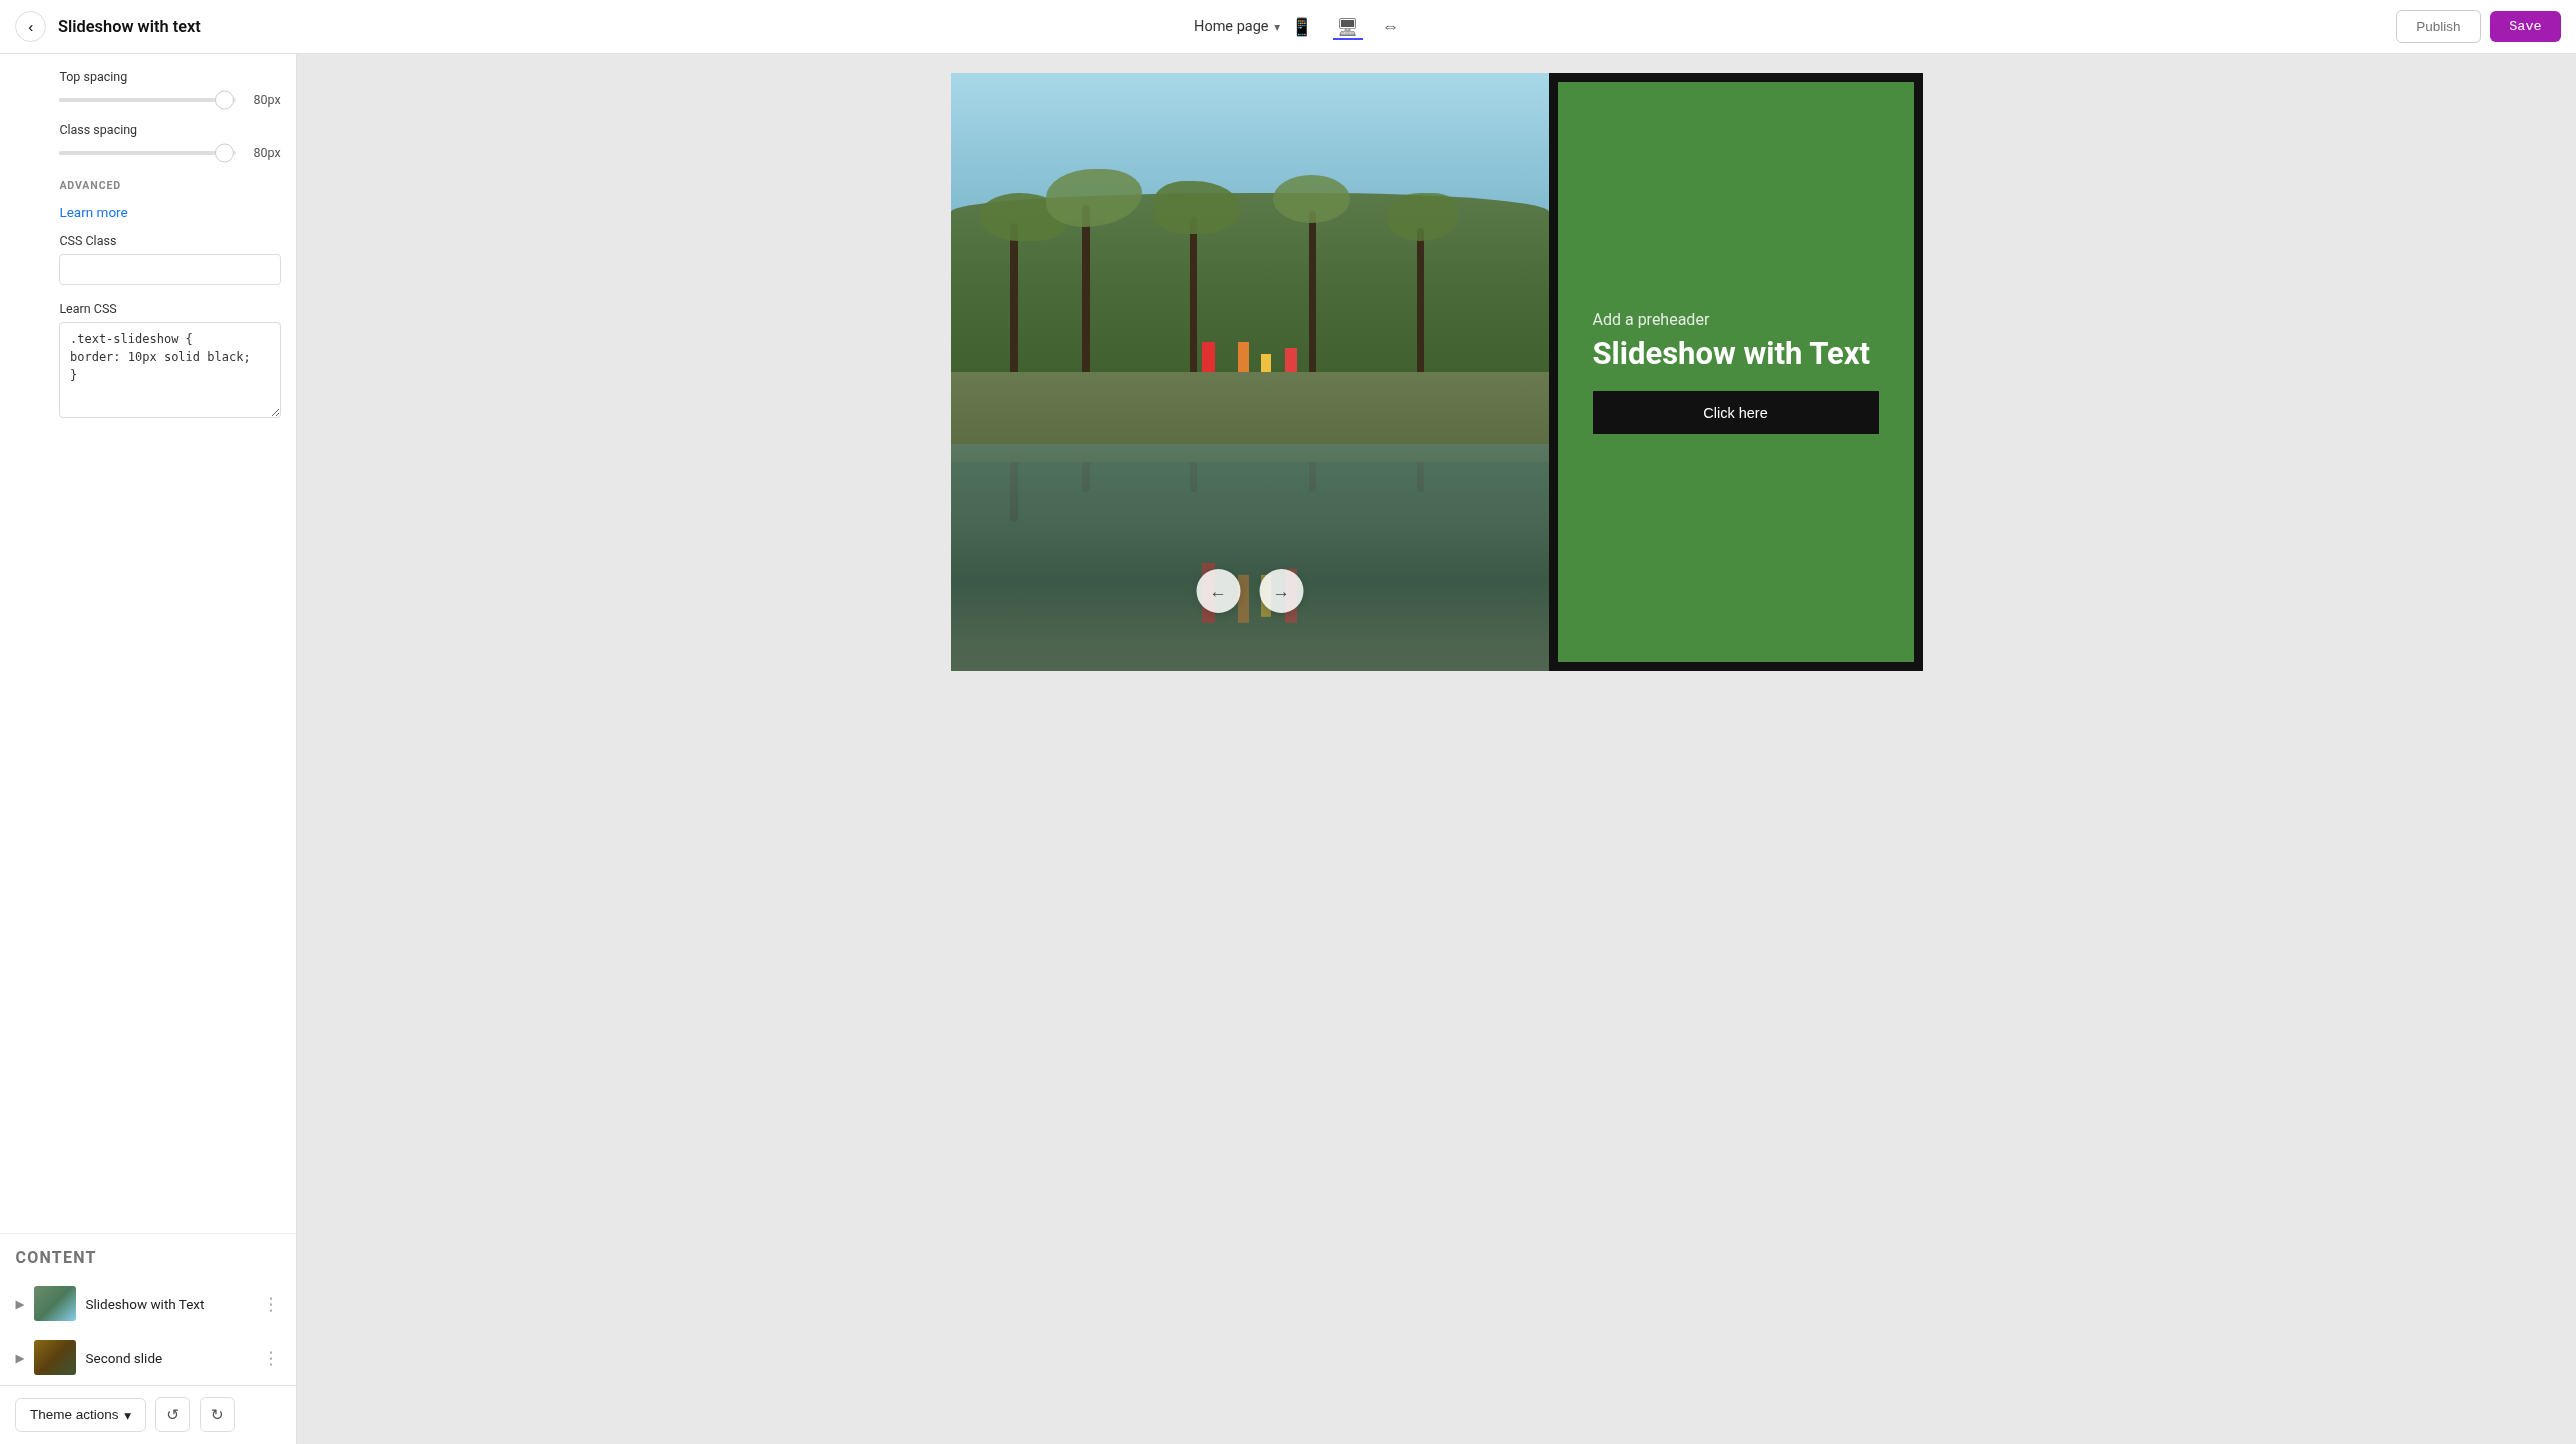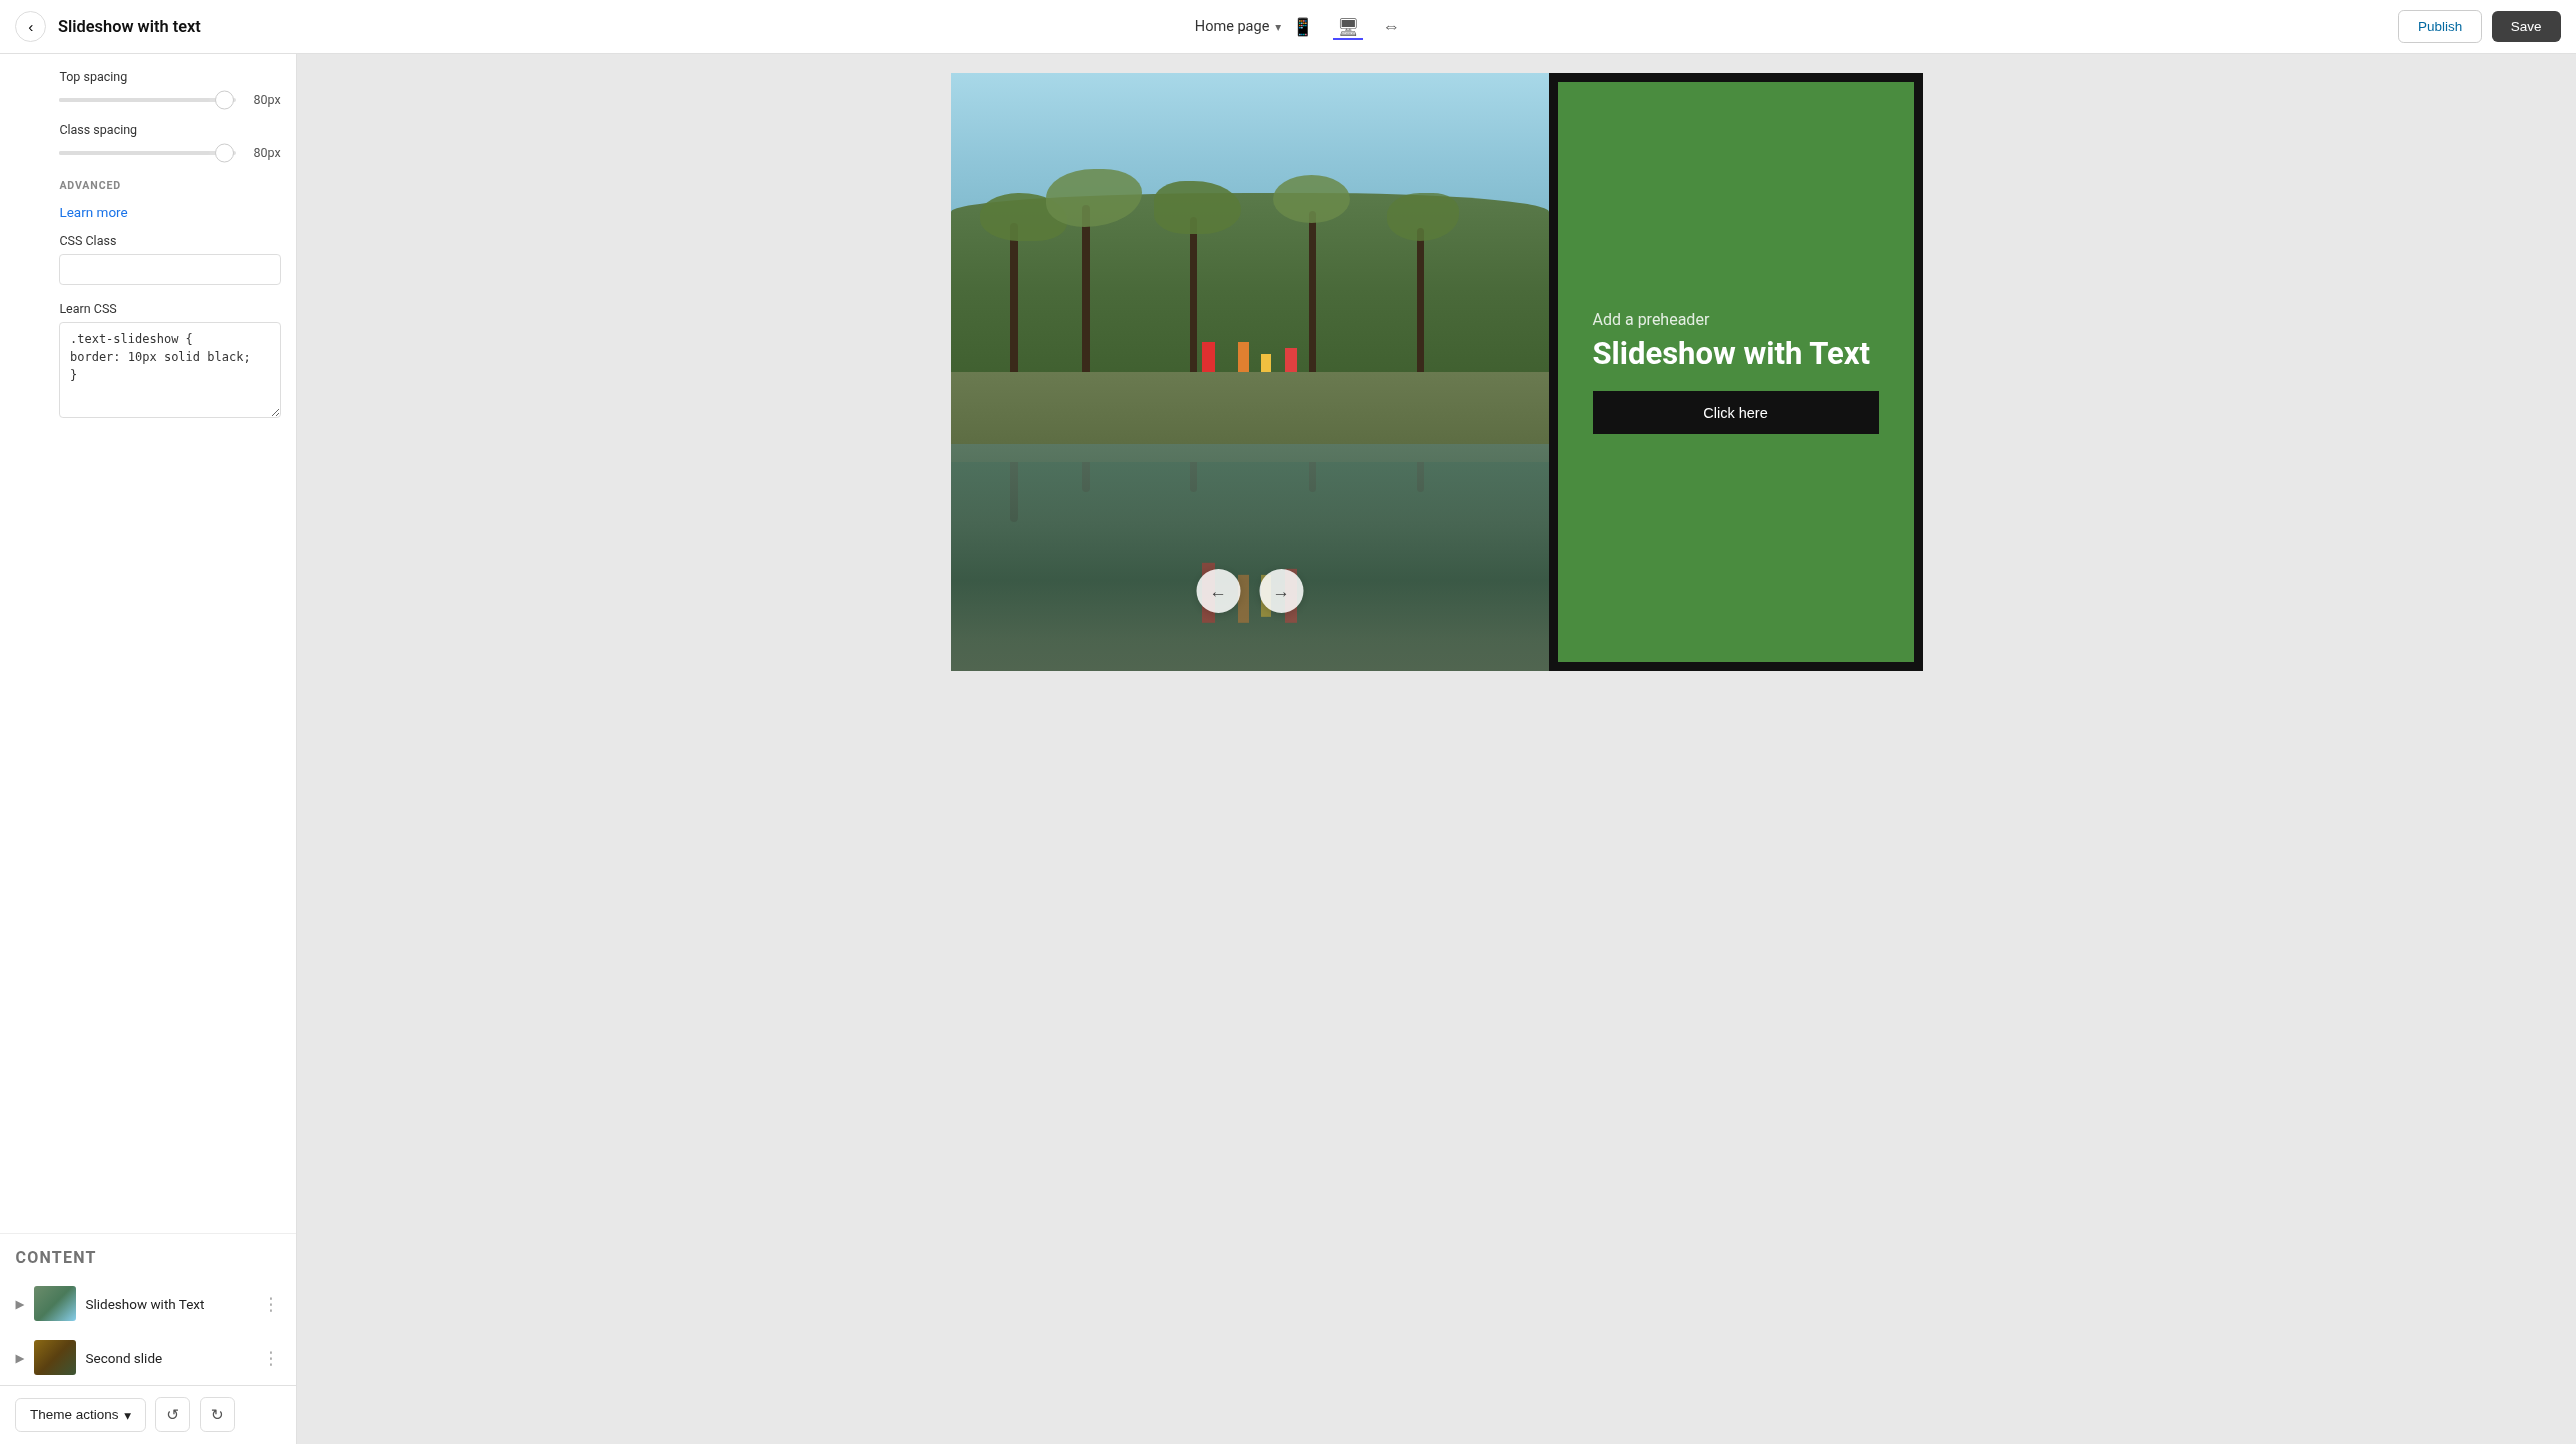--- a/index.html
+++ b/index.html
@@ -14,22 +14,22 @@
     .topbar-left { display: flex; align-items: center; gap: 11.6px; }
     .back-btn { width: 31px; height: 31px; border-radius: 50%; border: 1px solid #ddd; background: #fff; cursor: pointer; display: flex; align-items: center; justify-content: center; font-size: 15.4px; }
     .topbar-title { font-size: 16.4px; font-weight: 600; color: #111; }
     .topbar-center { display: flex; align-items: center; gap: 7.7px; }
     .page-selector { display: flex; align-items: center; gap: 5.8px; font-size: 14.5px; color: #333; cursor: pointer; }
     .page-selector .chevron { font-size: 11.6px; color: #666; }
     .topbar-icons { display: flex; align-items: center; gap: 15.4px; }
     .topbar-icon { cursor: pointer; font-size: 17.4px; color: #555; padding: 3.9px; }
     .topbar-icon.active { border-bottom: 2.9px solid #4a4aff; padding-bottom: 1px; }
     .topbar-right { display: flex; align-items: center; gap: 9.6px; }
-    .btn-publish { padding: 7.7px 19px; border: 1px solid #ccc; background: #fff; border-radius: 5.8px; font-size: 13.5px; font-weight: 500; cursor: pointer; color: #0369a1; }
-    .btn-save { padding: 7.7px 19px; background: #404040; border: none; border-radius: 5.8px; font-size: 13.5px; font-weight: 500; cursor: pointer; color: #fff; }
+    .btn-publish { padding: 7.7px 19px; border: 1px solid #ccc; background: #fff; border-radius: 5.8px; font-size: 13.5px; font-weight: 500; cursor: pointer; color: #737373; }
+    .btn-save { padding: 7.7px 19px; background: #a21caf; border: none; border-radius: 5.8px; font-size: 13.5px; font-weight: 500; cursor: pointer; color: #fff; font-family: Liberation Mono, monospace; }
 
     
     .main { display: flex; flex: 1; overflow: hidden; }
 
     
     .sidebar {
       width: 297px; background: #fff; border-right: 1px solid #e0e0e0;
       display: flex; flex-direction: column; overflow-y: auto; flex-shrink: 0;
     }
     .sidebar-body { flex: 1; padding: 0 15.4px 15.4px; overflow-y: auto; margin-left: 44px; }

